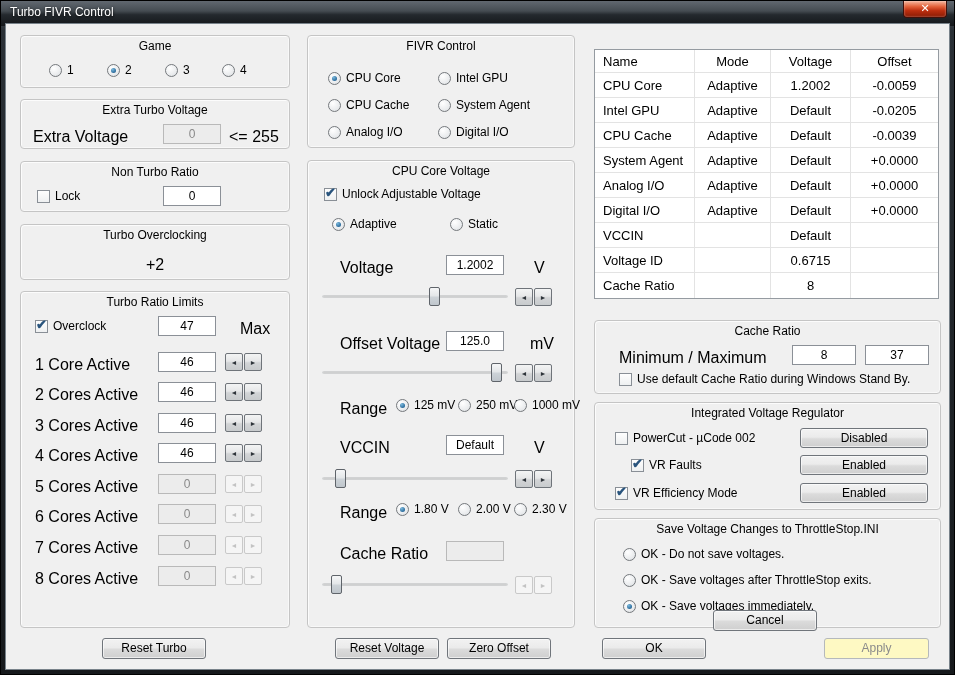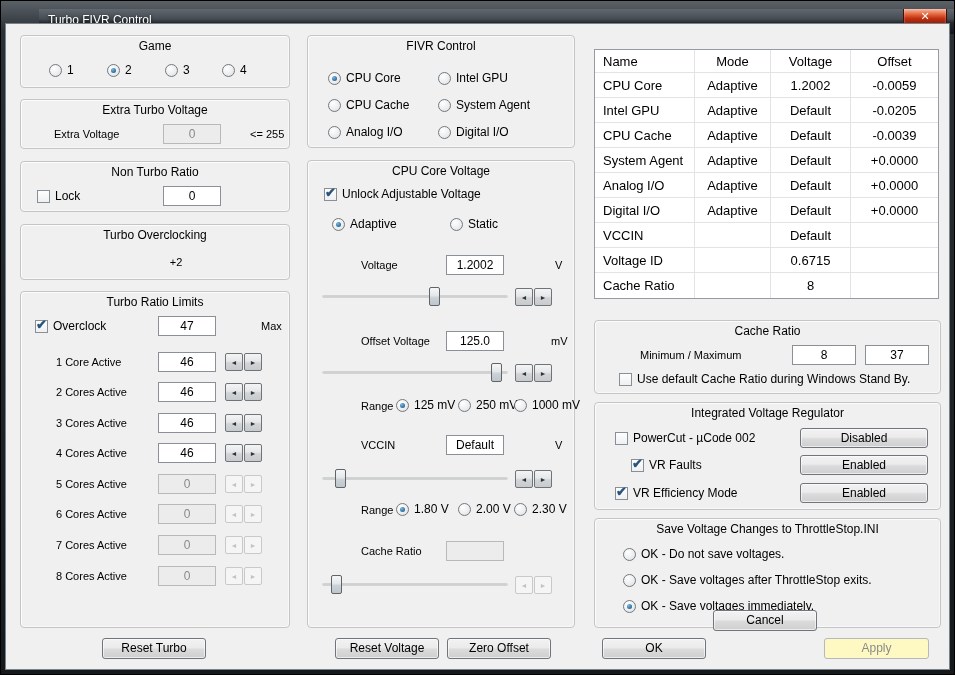--- a/index.html
+++ b/index.html
@@ -1,34 +1,34 @@
 <!DOCTYPE html>
 <html><head>
 <meta charset="utf-8">
 <style>
   * { margin:0; padding:0; box-sizing:border-box; }
   html,body { width:955px; height:675px; overflow:hidden; }
   body { font-family:"Liberation Sans", sans-serif; font-size:12px; color:#000; background:#000; }
 
   .window { position:relative; width:955px; height:675px; border:1px solid #000;
             background:linear-gradient(#5a6167, #2a3036 30px, #16191c); }
-  .titlebar { position:absolute; top:8px; left:0; right:0; height:25px;
-              background:linear-gradient(#616870 0%, #454c52 40%, #24292e 55%, #14171a 100%);margin-left:38px; }
+  .titlebar { position:absolute; top:0; left:0; right:0; height:25px;
+              background:linear-gradient(#616870 0%, #454c52 40%, #24292e 55%, #14171a 100%); }
   .title { position:absolute; left:9px; top:4px; color:#fff; font-size:12px;
            text-shadow:0 1px 3px rgba(0,0,0,.9); white-space:nowrap; }
   .close-btn { position:absolute; top:0; right:7px; width:44px; height:17px; cursor:default;
                border:1px solid #40100a; border-top:none; border-radius:0 0 4px 4px;
                background:linear-gradient(#f7b79e 0%, #e2613a 35%, #bd2f10 60%, #8a1b04 100%);
                color:#fff; text-align:center; font-size:11px; line-height:15px;
                box-shadow:inset 0 0 2px rgba(255,255,255,.55); }
   .dlg { position:absolute; top:22px; left:4px; right:4px; bottom:4px; background:#f0f0f0;
          border:1px solid #78828a; }
 
   .abs { position:absolute; }
-  .lbl { font-size:11px; white-space:nowrap;margin-left:21px; }
+  .lbl { font-size:16px; white-space:nowrap; }
   .group { position:absolute; border:1px solid #c5c5c5; border-radius:4px;
            box-shadow:inset 1px 1px 0 rgba(255,255,255,.8), inset -1px -1px 0 rgba(255,255,255,.5); }
   .gtitle { position:absolute; top:3px; left:0; width:100%; text-align:center; font-size:12px; }
 
   .tb { width:58px; height:20px; background:#fff; border:1px solid #8b9097;
         font-size:12px; text-align:center; line-height:18px; color:#000; }
   .tb.disabled { background:#ececec; border-color:#b9b9b9; color:#8a8a8a; }
 
   .opt { display:flex; align-items:center; gap:5px; font-size:12px; white-space:nowrap; cursor:default; }
   .radio { width:13px; height:13px; border-radius:50%; border:1px solid #75797d; position:relative;

